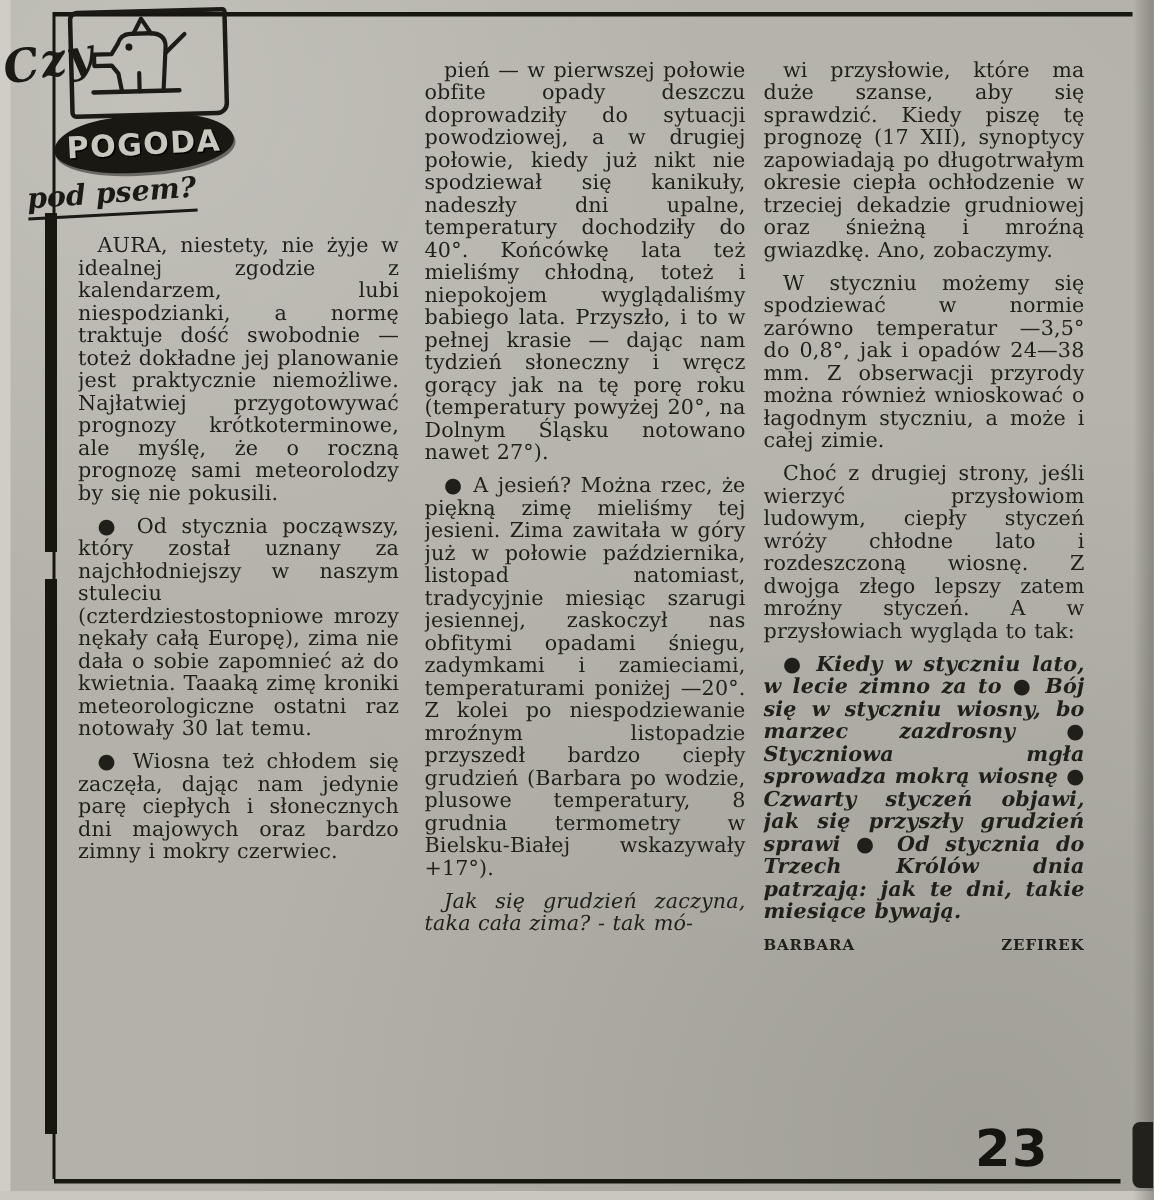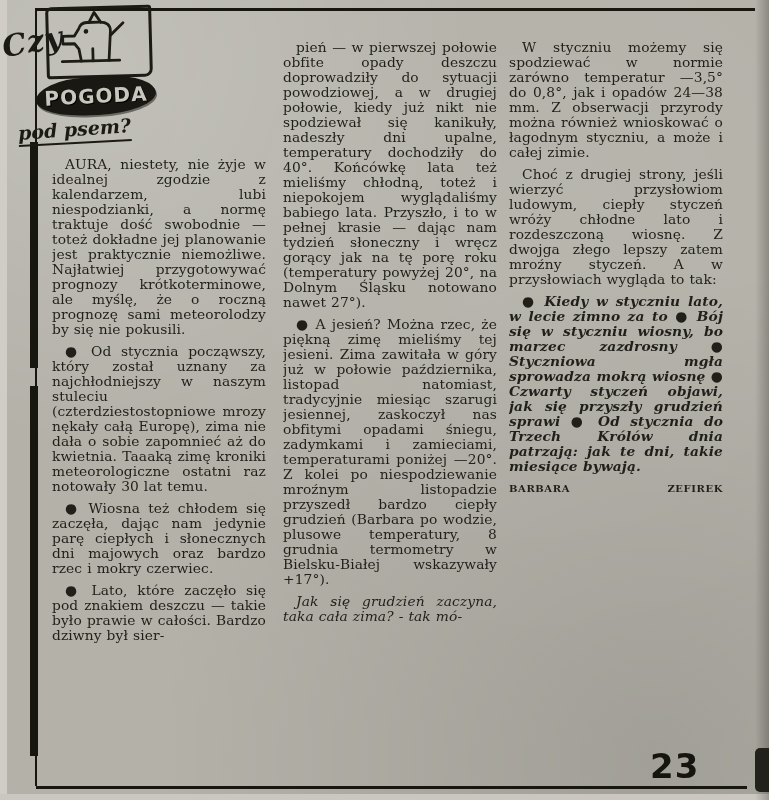--- a/index.html
+++ b/index.html
@@ -85,31 +85,31 @@
     </div>
     <div class="pogoda-wrap">
       <span class="pogoda">POGODA</span>
     </div>
     <div class="podpsem">pod psem?</div>
   </div>
 
   <div class="col col1">
     <p class="para">AURA, niestety, nie żyje w idealnej zgodzie z kalendarzem, lubi niespodzianki, a normę traktuje dość swobodnie — toteż dokładne jej planowanie jest praktycznie niemożliwe. Najłatwiej przygotowywać prognozy krótkoterminowe, ale myślę, że o roczną prognozę sami meteorolodzy by się nie pokusili.</p>
     <p class="para">● Od stycznia począwszy, który został uznany za najchłodniejszy w naszym stuleciu (czterdziestostopniowe mrozy nękały całą Europę), zima nie dała o sobie zapomnieć aż do kwietnia. Taaaką zimę kroniki meteorologiczne ostatni raz notowały 30 lat temu.</p>
-    <p class="para">● Wiosna też chłodem się zaczęła, dając nam jedynie parę ciepłych i słonecznych dni majowych oraz bardzo rzec i mokry czerwiec.</p>
-    <p class="para">● Lato, które zaczęło się pod znakiem deszczu — takie było prawie w całości. Bardzo dziwny był sier-</p>
+    <p class="para">● Wiosna też chłodem się zaczęła, dając nam jedynie parę ciepłych i słonecznych dni majowych oraz bardzo zimny i mokry czerwiec.</p>
   </div>
 
   <div class="col col2">
     <p class="para">pień — w pierwszej połowie obfite opady deszczu doprowadziły do sytuacji powodziowej, a w drugiej połowie, kiedy już nikt nie spodziewał się kanikuły, nadeszły dni upalne, temperatury dochodziły do 40°. Końcówkę lata też mieliśmy chłodną, toteż i niepokojem wyglądaliśmy babiego lata. Przyszło, i to w pełnej krasie — dając nam tydzień słoneczny i wręcz gorący jak na tę porę roku (temperatury powyżej 20°, na Dolnym Śląsku notowano nawet 27°).</p>
     <p class="para">● A jesień? Można rzec, że piękną zimę mieliśmy tej jesieni. Zima zawitała w góry już w połowie października, listopad natomiast, tradycyjnie miesiąc szarugi jesiennej, zaskoczył nas obfitymi opadami śniegu, zadymkami i zamieciami, temperaturami poniżej —20°. Z kolei po niespodziewanie mroźnym listopadzie przyszedł bardzo ciepły grudzień (Barbara po wodzie, plusowe temperatury, 8 grudnia termometry w Bielsku-Białej wskazywały +17°).</p>
     <p class="para italic">Jak się grudzień zaczyna, taka cała zima? - tak mó-</p>
   </div>
 
   <div class="col col3">
+    <p class="para">wi przysłowie, które ma duże szanse, aby się sprawdzić. Kiedy piszę tę prognozę (17 XII), synoptycy zapowiadają po długotrwałym okresie ciepła ochłodzenie w trzeciej dekadzie grudniowej oraz śnieżną i mroźną gwiazdkę. Ano, zobaczymy.</p>
     <p class="para">W styczniu możemy się spodziewać w normie zarówno temperatur —3,5° do 0,8°, jak i opadów 24—38 mm. Z obserwacji przyrody można również wnioskować o łagodnym styczniu, a może i całej zimie.</p>
     <p class="para">Choć z drugiej strony, jeśli wierzyć przysłowiom ludowym, ciepły styczeń wróży chłodne lato i rozdeszczoną wiosnę. Z dwojga złego lepszy zatem mroźny styczeń. A w przysłowiach wygląda to tak:</p>
     <p class="para proverbs">● Kiedy w styczniu lato, w lecie zimno za to ● Bój się w styczniu wiosny, bo marzec zazdrosny ● Styczniowa mgła sprowadza mokrą wiosnę ● Czwarty styczeń objawi, jak się przyszły grudzień sprawi ● Od stycznia do Trzech Królów dnia patrzają: jak te dni, takie miesiące bywają.</p>
     <div class="byline">BARBARA ZEFIREK</div>
   </div>
 
   <div class="pagenum">23</div>
 
 </div>
 

